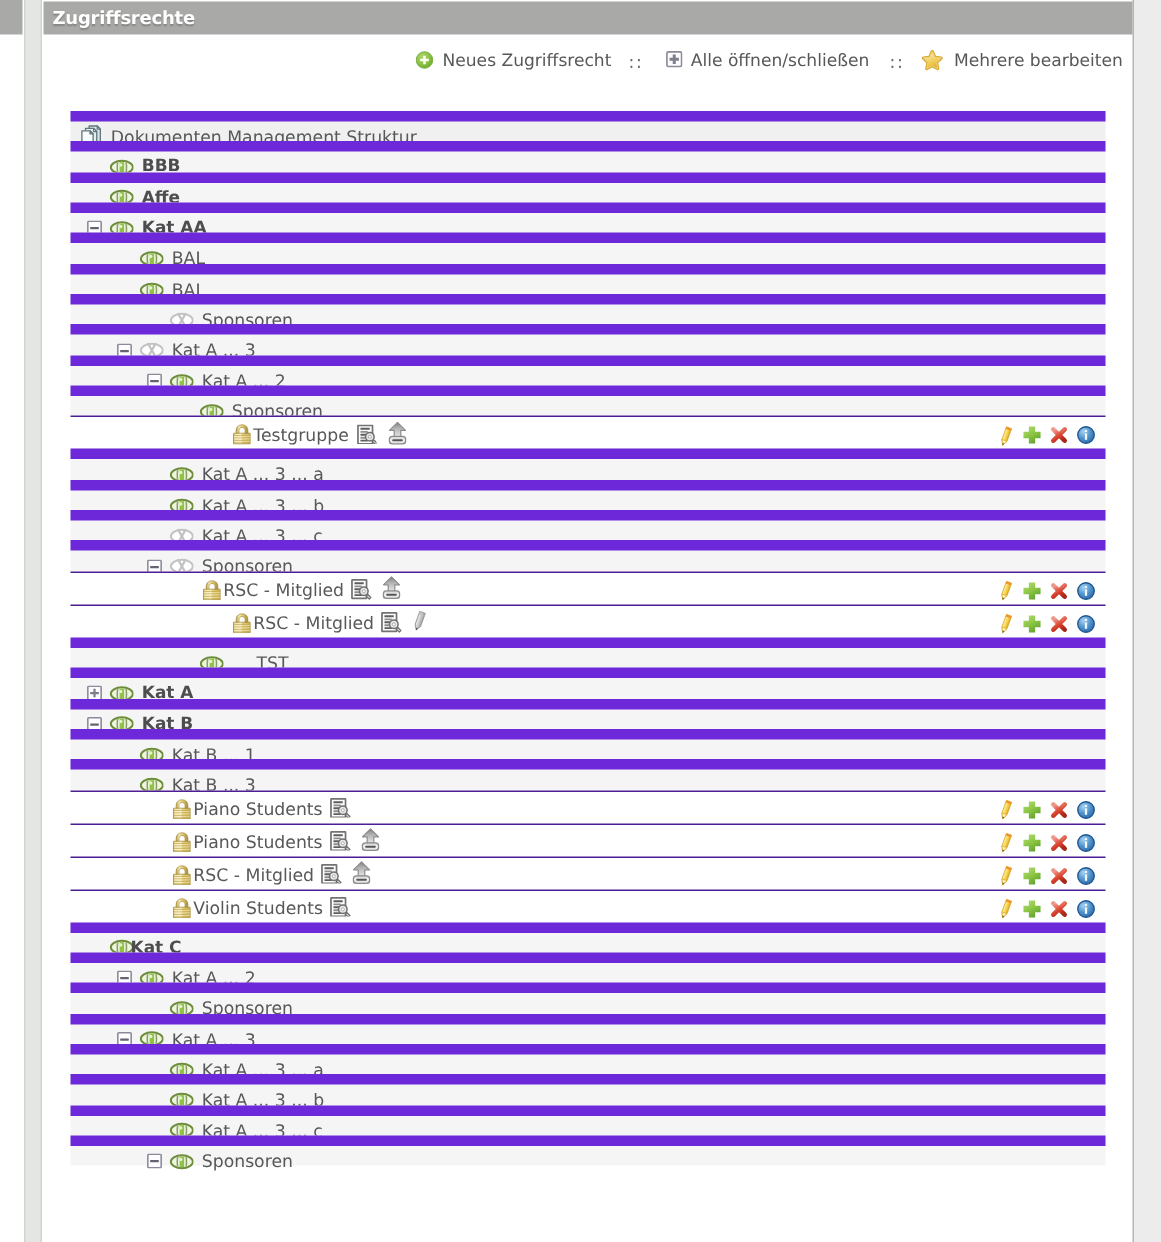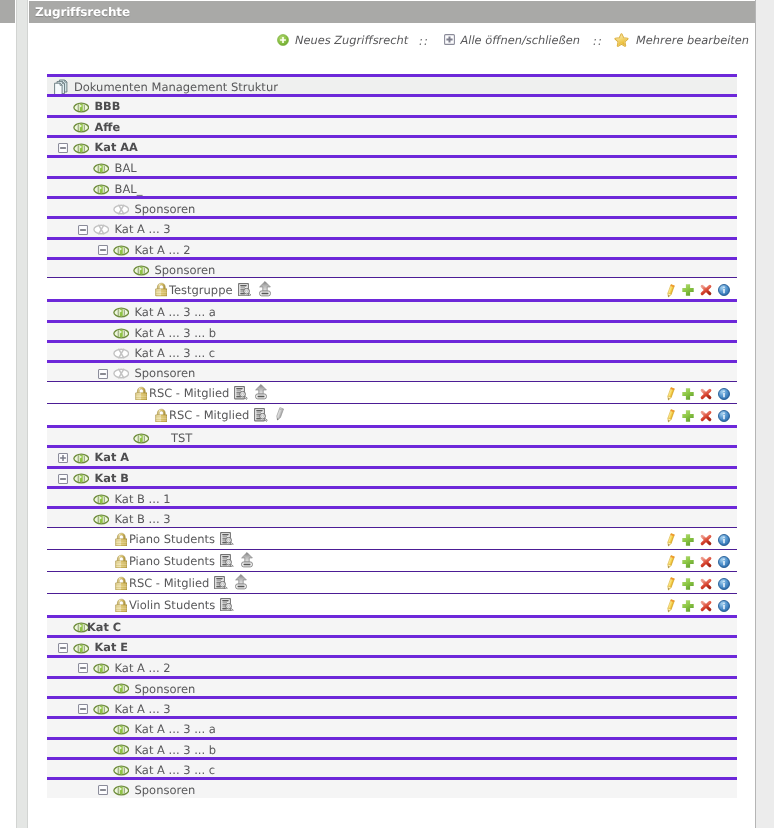--- a/index.html
+++ b/index.html
@@ -10,28 +10,28 @@
 #page{position:relative;width:774px;height:828px;overflow:hidden;}
 .railA{position:absolute;left:0;top:0;width:15px;height:23px;background:#a9a9a7;}
 .railB{position:absolute;left:16px;top:0;width:12px;height:828px;background:#e4e6e4;
        border-left:1px solid #d2d4d2;border-right:1px solid #d2d4d2;box-sizing:border-box;}
 #panel{position:absolute;left:29px;top:0;width:727px;height:828px;
        border-right:1px solid #b5b5b5;box-sizing:border-box;background:#fff;}
 #panelgap{position:absolute;left:756px;top:0;width:18px;height:828px;background:#ececec;}
 #hdr{position:absolute;left:29px;top:1px;width:726px;height:22px;background:#a9a9a7;}
 #hdr .t{position:absolute;left:6px;top:3.5px;font-size:12px;font-weight:bold;color:#fff;
         letter-spacing:-0.15px;text-shadow:0 1px 1px rgba(120,120,120,.75);}
-#tb{position:absolute;left:29px;top:30px;width:726px;height:22px;font-style:italic;}
+#tb{position:absolute;left:29px;top:30px;width:726px;height:22px;}
 .tbitem{position:absolute;top:0;height:22px;white-space:nowrap;cursor:pointer;}
 .tbitem .tbic{position:absolute;top:4px;left:0;}
 .tbitem .lbl{position:absolute;top:3px;font-size:11.4px;color:#58585a;}
 .tbsep{position:absolute;top:3.8px;font-size:11.5px;color:#6b6b6d;letter-spacing:1.2px;}
 #tree{position:absolute;left:47px;top:74px;width:690px;}
 .row{position:relative;height:20.35px;background:#f5f5f5;
-     border-top:3px solid #6d28d9;box-sizing:border-box;cursor:default;}
+     border-top:7px solid #6d28d9;box-sizing:border-box;cursor:default;}
 .row.first{background:#eff0ef;}
 .row.act{height:22px;background:#fff;border-top:1px solid #4c1d95;}
 .ic{position:absolute;}
 .lab{position:absolute;font-size:11.5px;color:#58585a;white-space:nowrap;}
 .lab.b{font-weight:bold;color:#4d4d4f;font-size:11.3px;}
 .acts{position:absolute;top:0;height:100%;}
 .acts .ic{position:absolute;}
 </style>
 </head>
 <body>
@@ -1321,45 +1321,20 @@
               <path d="M6.55 1.25 C7.15 1.25 8.85 1.25 9.45 1.25 L9.45 8.75 C8.85 8.75 7.15 8.75 6.55 8.75 Z" fill="#8fc246"></path>
               <circle cx="7.25" cy="3.55" r="1.1" fill="#e4f2cd"></circle>
               <path d="M5.5 1.3 C4.85 2.45 4.85 7.55 5.5 8.7" fill="none" stroke="#8a9b6d" stroke-width="1.0" stroke-linecap="round"></path>
               <path d="M10.5 1.3 C11.15 2.45 11.15 7.55 10.5 8.7" fill="none" stroke="#8a9b6d" stroke-width="1.0" stroke-linecap="round"></path>
             </g>
           </svg>
         </span>
         <span class="lab b" style="left:40px;top:3.0px">Kat C</span>
       </div>
       <div class="row">
-        <span class="ic" style="left:10.5px;top:5.2px">
-          <svg width="10" height="10" viewBox="0 0 10 10" xmlns="http://www.w3.org/2000/svg" style="display:block">
-            <rect x="0.55" y="0.55" width="8.9" height="8.9" rx="0.7" fill="#fdfdff" stroke="#8a8b99" stroke-width="1.05"></rect>
-            <rect x="2.1" y="4.25" width="5.8" height="1.5" rx="0.35" fill="#63646f"></rect>
-          </svg>
-        </span>
-        <span class="ic" style="left:25.5px;top:4.8px">
-          <svg width="16.5" height="11" viewBox="0 0 16 10" xmlns="http://www.w3.org/2000/svg" style="display:block">
-            <defs>
-              <clipPath id="eyeclip">
-                <path d="M8 1.55 C11.8 1.55 14.4 3.4 14.4 5 C14.4 6.6 11.8 8.45 8 8.45 C4.2 8.45 1.6 6.6 1.6 5 C1.6 3.4 4.2 1.55 8 1.55 Z"></path>
-              </clipPath>
-            </defs>
-            <path d="M8 0.8 C12.25 0.8 15.15 3.05 15.15 5 C15.15 6.95 12.25 9.2 8 9.2 C3.75 9.2 0.85 6.95 0.85 5 C0.85 3.05 3.75 0.8 8 0.8 Z" fill="#eef7dd" stroke="#6e8d3b" stroke-width="1.3"></path>
-            <g clip-path="url(#eyeclip)">
-              <path d="M6.55 1.25 C7.15 1.25 8.85 1.25 9.45 1.25 L9.45 8.75 C8.85 8.75 7.15 8.75 6.55 8.75 Z" fill="#8fc246"></path>
-              <circle cx="7.25" cy="3.55" r="1.1" fill="#e4f2cd"></circle>
-              <path d="M5.5 1.3 C4.85 2.45 4.85 7.55 5.5 8.7" fill="none" stroke="#8a9b6d" stroke-width="1.0" stroke-linecap="round"></path>
-              <path d="M10.5 1.3 C11.15 2.45 11.15 7.55 10.5 8.7" fill="none" stroke="#8a9b6d" stroke-width="1.0" stroke-linecap="round"></path>
-            </g>
-          </svg>
-        </span>
-        <span class="lab b" style="left:47.5px;top:3.0px">Kat E</span>
-      </div>
-      <div class="row">
         <span class="ic" style="left:30.5px;top:5.2px">
           <svg width="10" height="10" viewBox="0 0 10 10" xmlns="http://www.w3.org/2000/svg" style="display:block">
             <rect x="0.55" y="0.55" width="8.9" height="8.9" rx="0.7" fill="#fdfdff" stroke="#8a8b99" stroke-width="1.05"></rect>
             <rect x="2.1" y="4.25" width="5.8" height="1.5" rx="0.35" fill="#63646f"></rect>
           </svg>
         </span>
         <span class="ic" style="left:45.5px;top:4.8px">
           <svg width="16.5" height="11" viewBox="0 0 16 10" xmlns="http://www.w3.org/2000/svg" style="display:block">
             <defs>
               <clipPath id="eyeclip">

